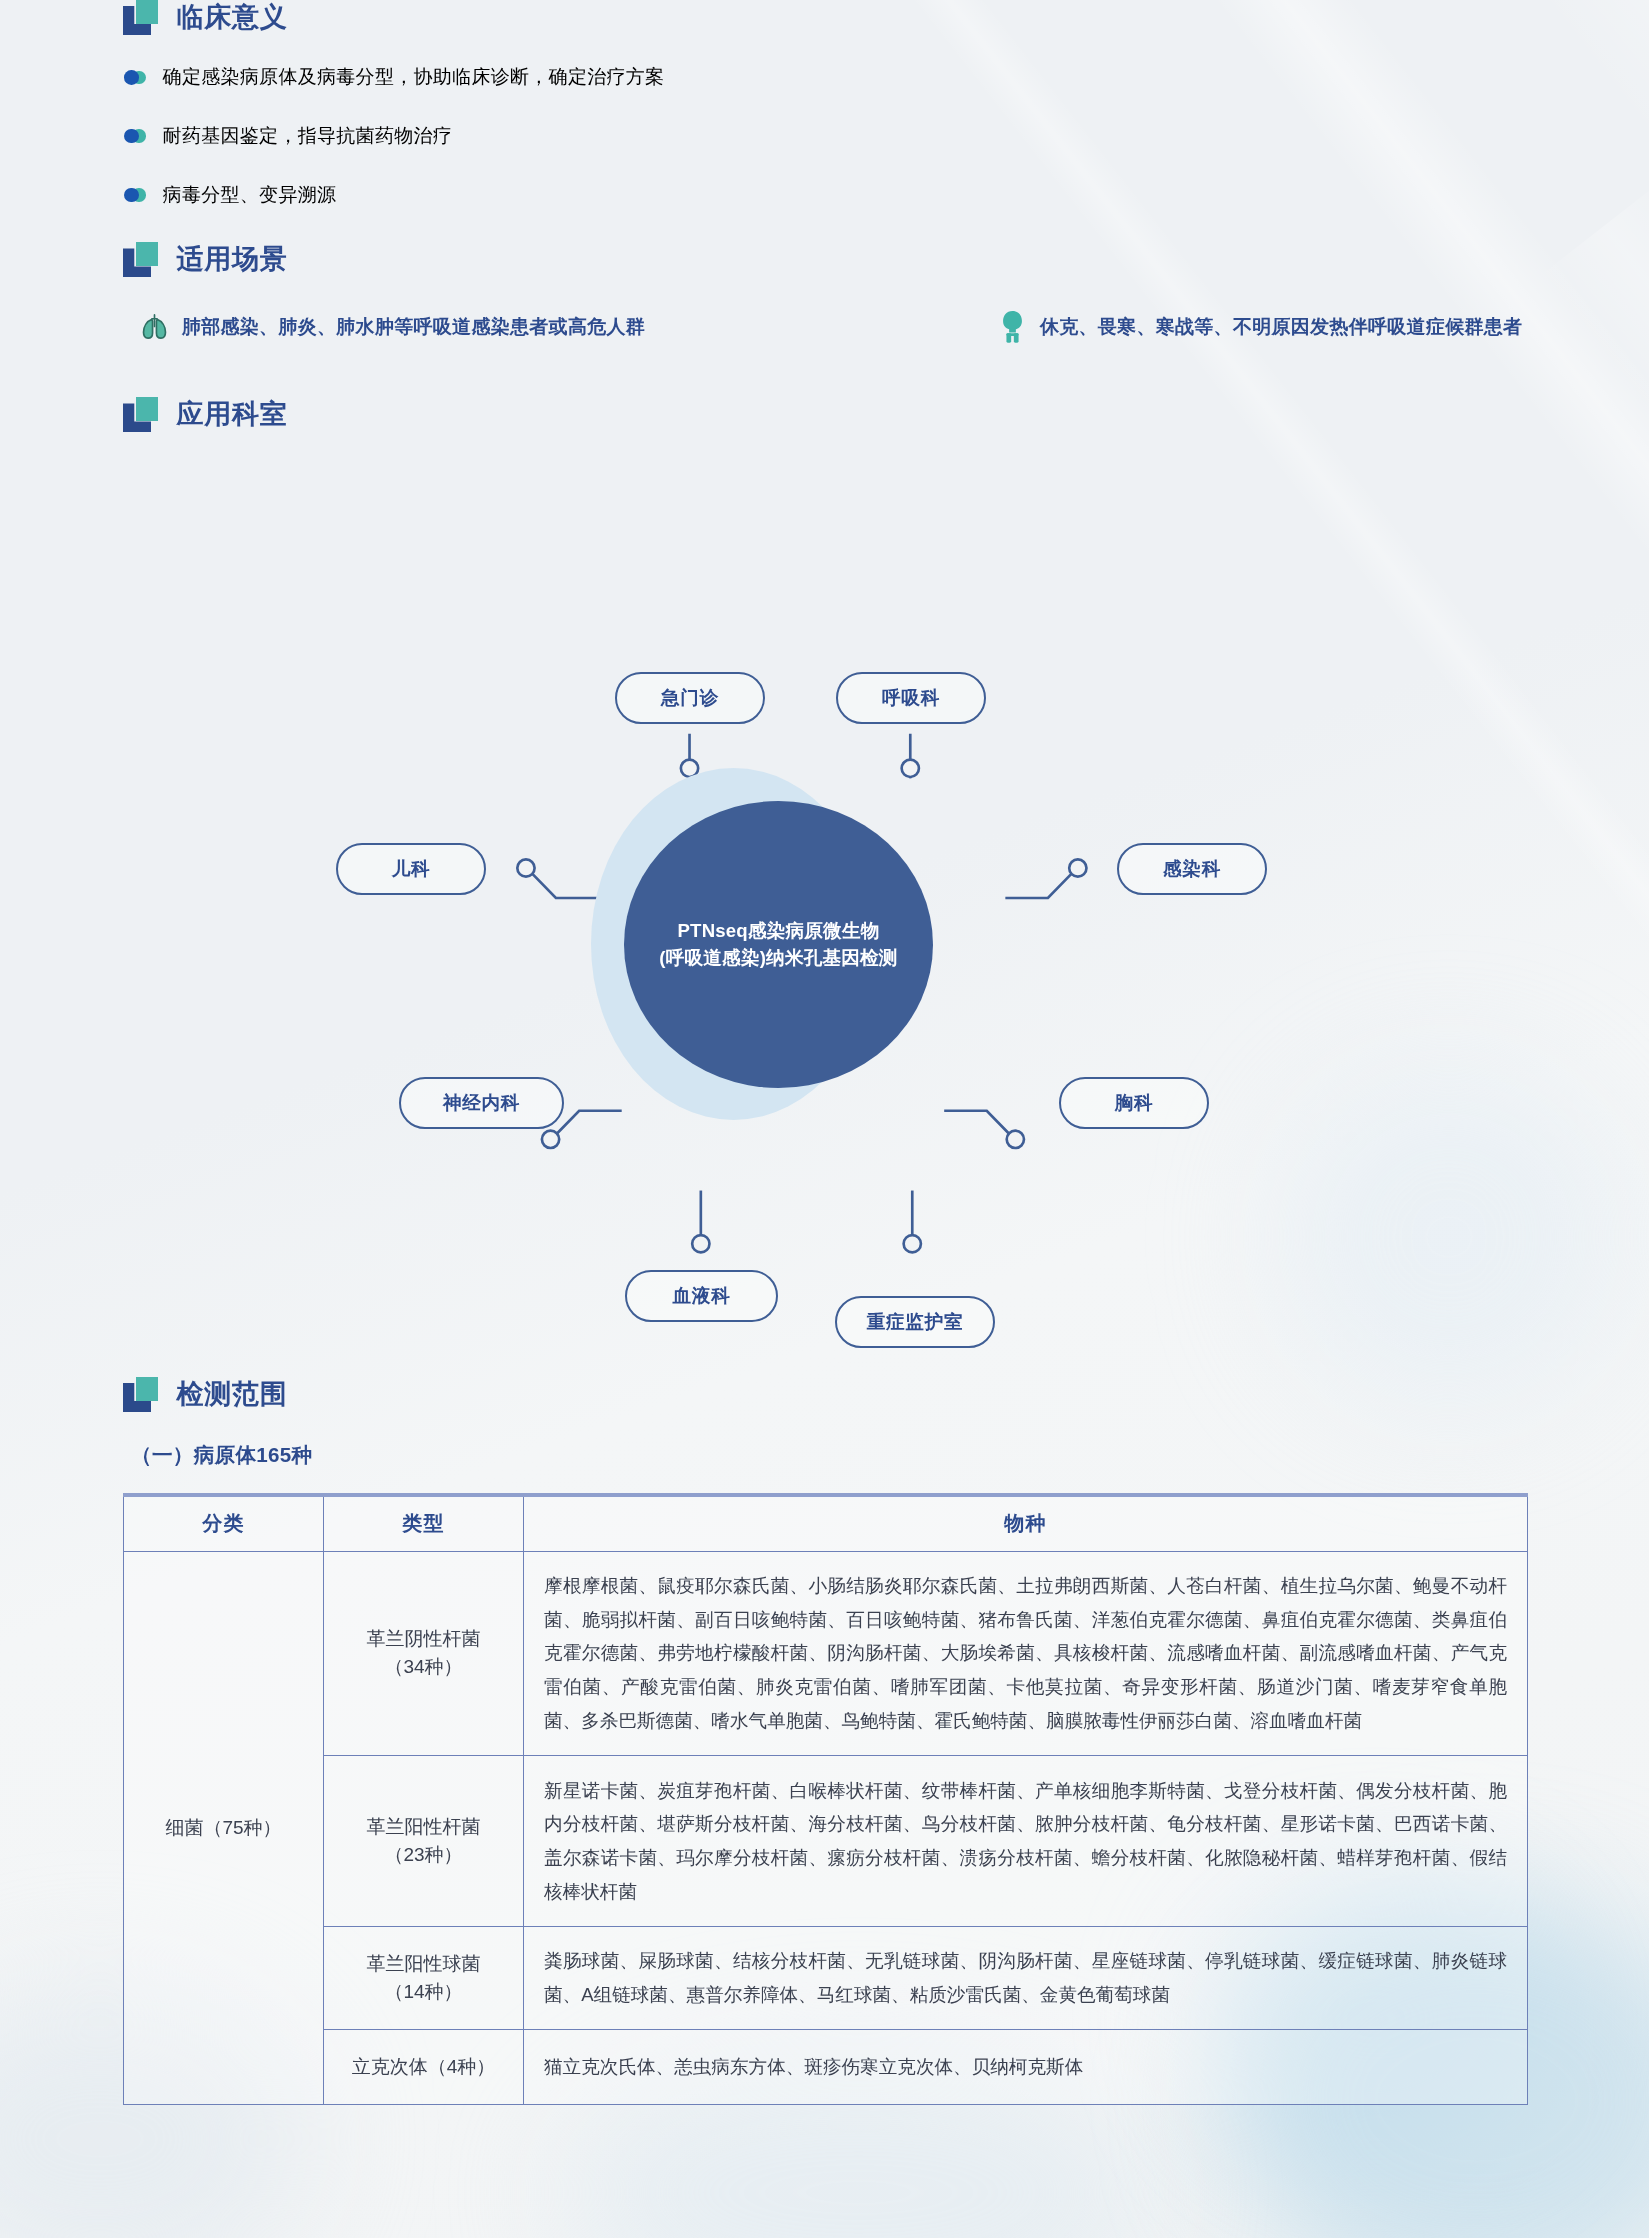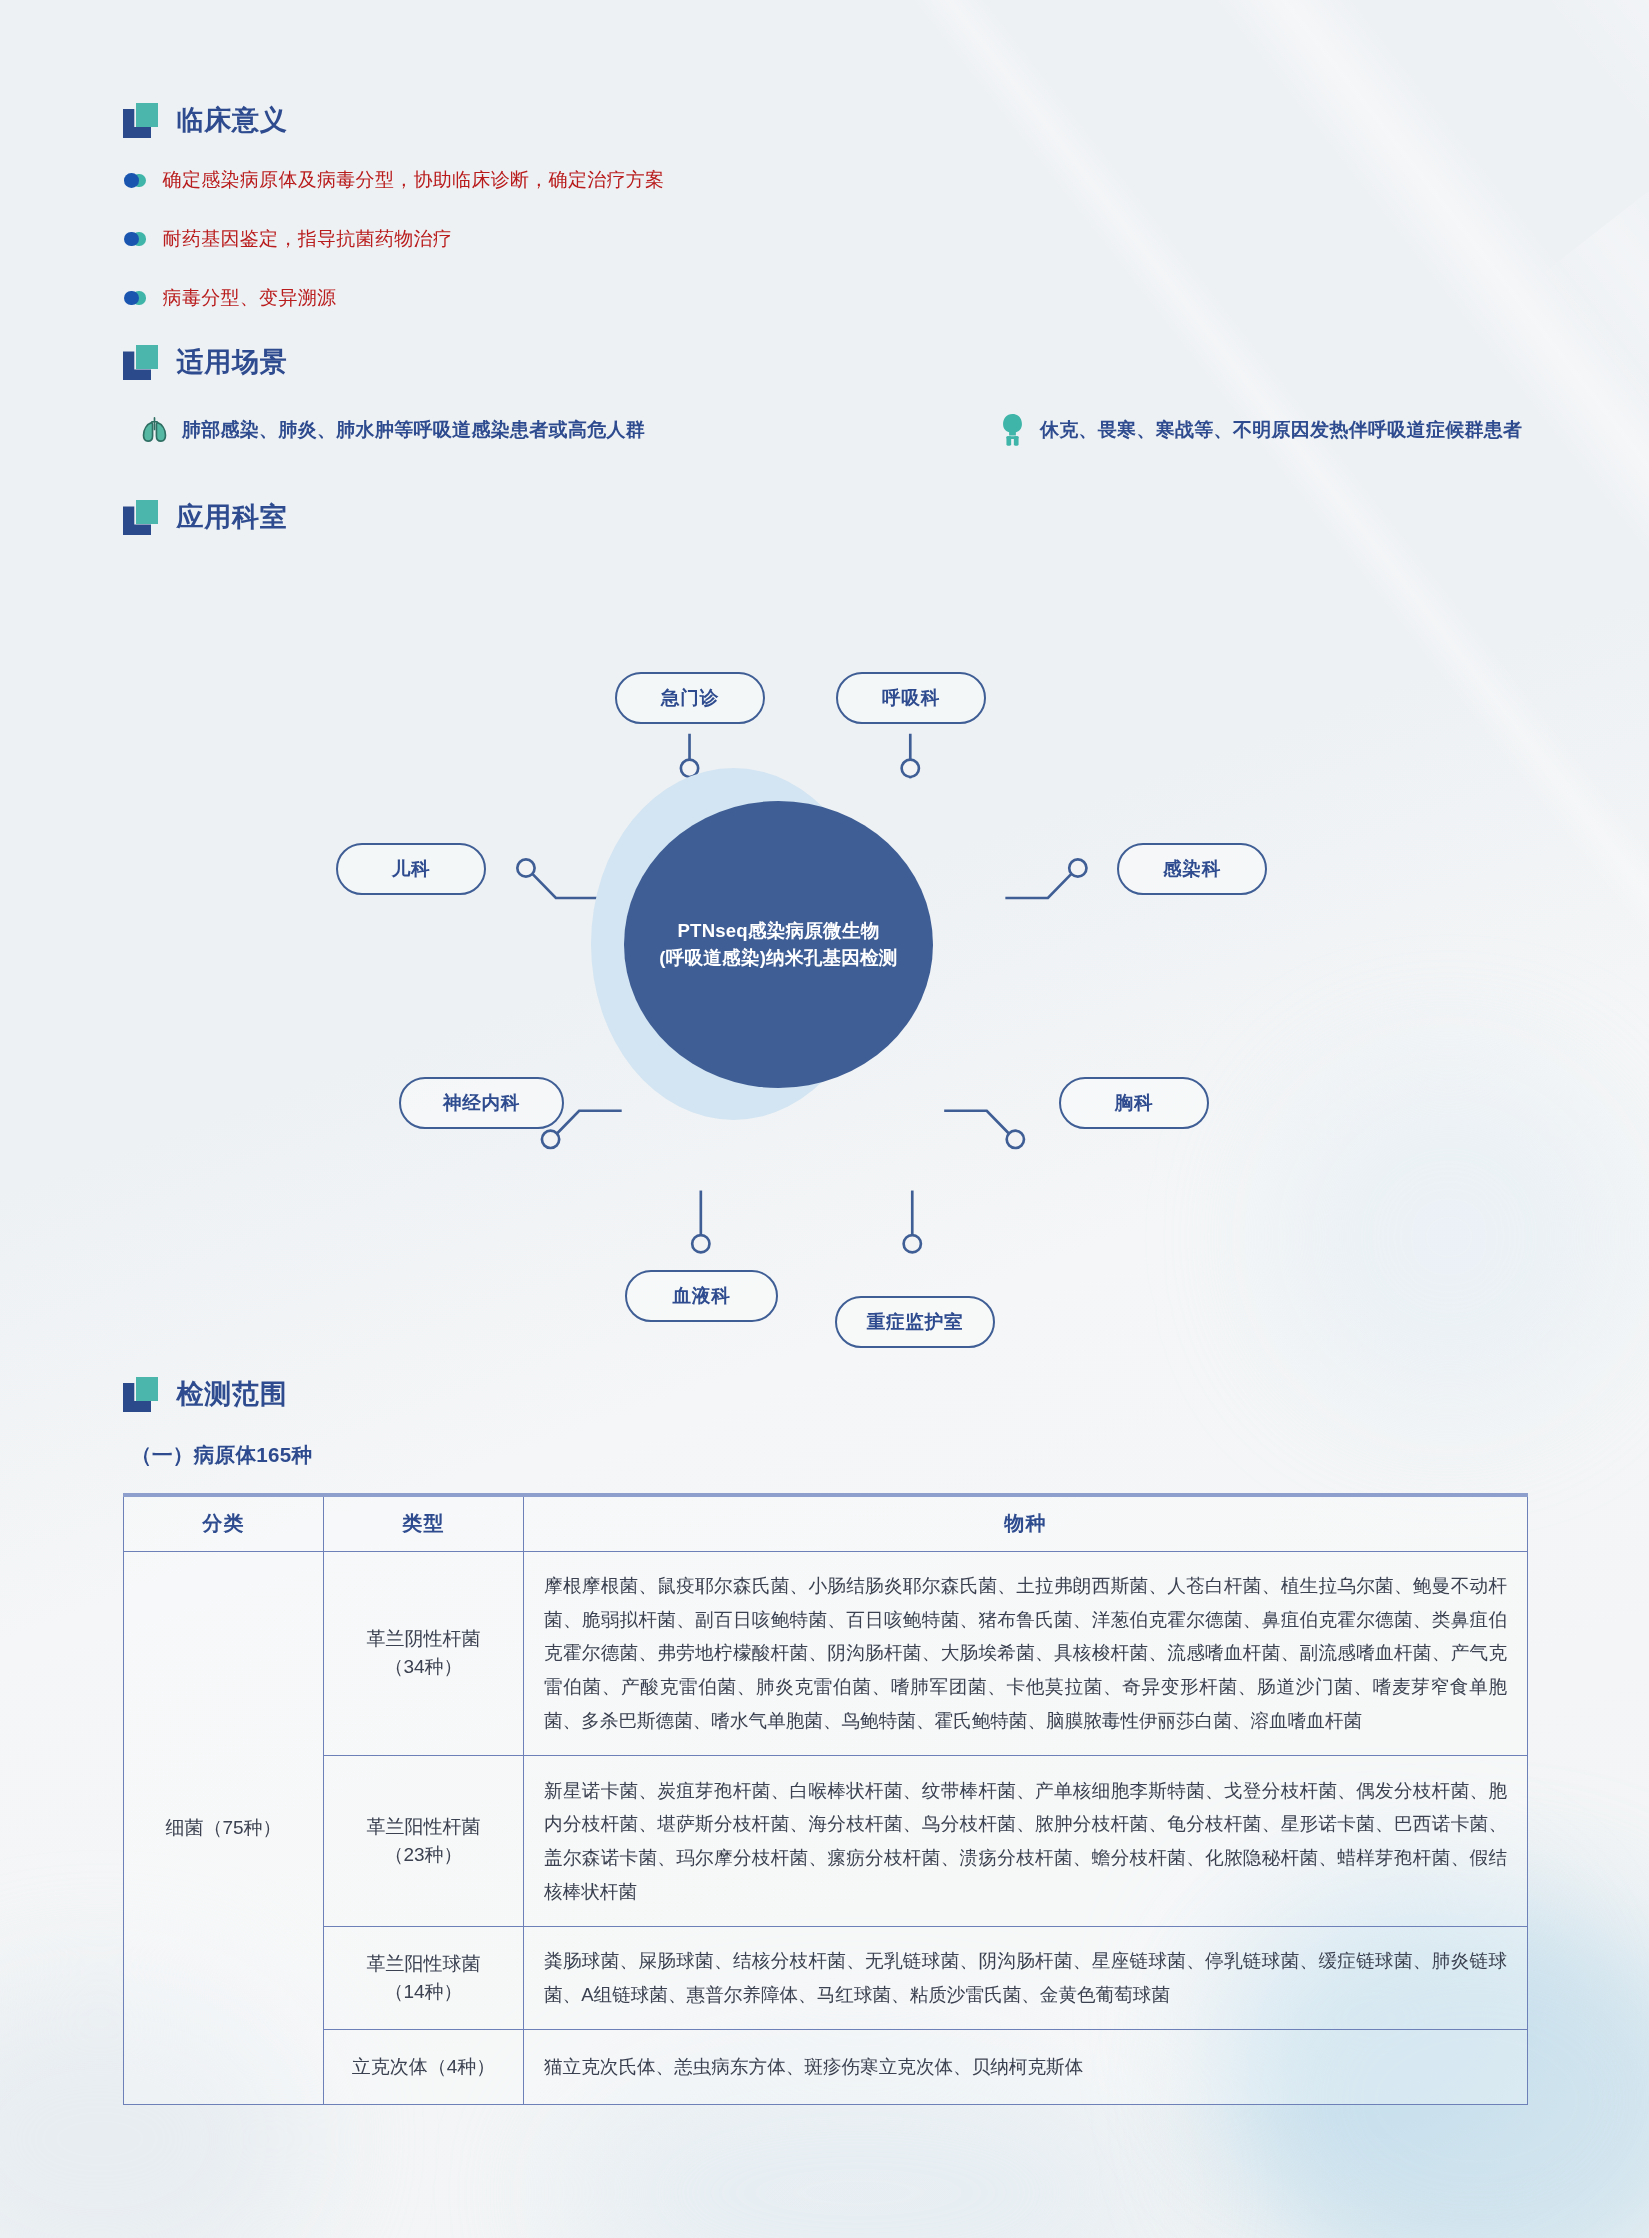--- a/index.html
+++ b/index.html
@@ -120,21 +120,21 @@
     position: absolute;
     left: 1.3px;
     top: 0.7px;
     width: 14.6px;
     height: 14.6px;
     border-radius: 50%;
     background: #1a56b0;
   }
   .bullet-text {
     font-size: 19px;
-    color: #b91c1c;
+    color: #000000;
     letter-spacing: 0.3px;
     line-height: 1.2;
   }
 
   
   .scenarios {
     margin-top: 32px;
     display: flex;
     align-items: center;
     justify-content: center;
@@ -259,21 +259,21 @@
     text-justify: inter-ideograph;
   }
   td.species-cell.short { padding: 20px 20px; }
 
   .content {
     position: absolute;
     left: 123px;
     top: 0;
     width: 1410px;
   }
-  .pad-top { padding-top: 103px; }
+  .pad-top { }
 </style>
 </head>
 <body>
 
 <div class="page">
 
   <div class="bg-base"></div>
   <div class="bg-streak s1"></div>
   <div class="bg-streak s2"></div>
   <div class="bg-streak s3"></div>

